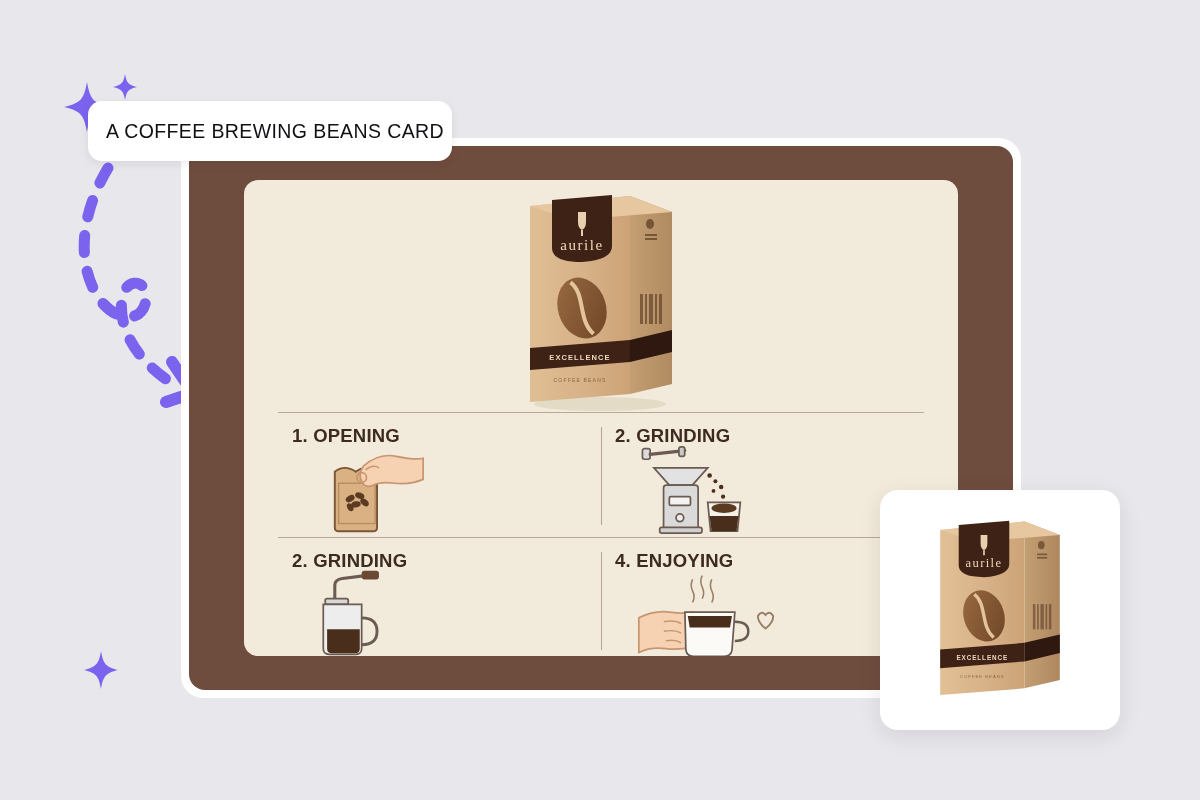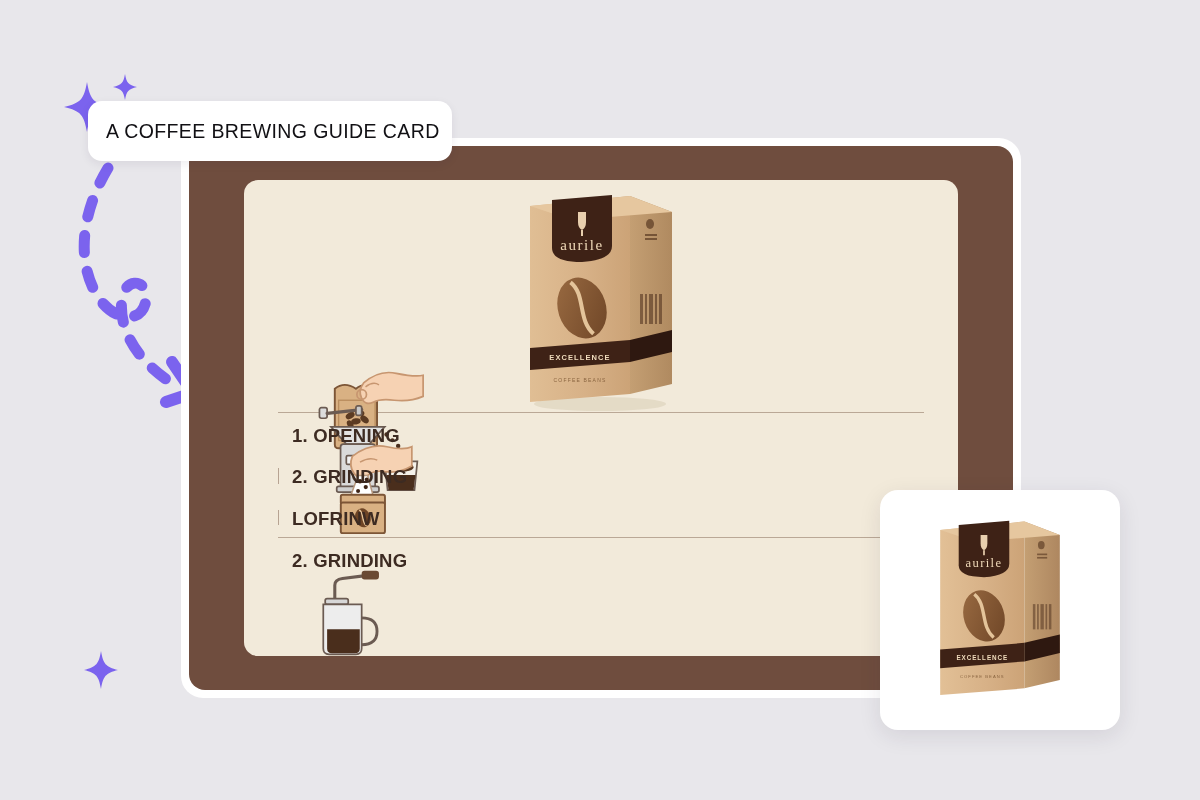--- a/index.html
+++ b/index.html
@@ -67,21 +67,20 @@
     height: 232px;
     display: flex; align-items: flex-end; justify-content: center;
     position: relative;
   }
 
   
   .rule { height: 1px; background: #A7917F; opacity: .75; }
   .steps-row {
     display: flex;
     height: 124px;
-    flex-direction: column;
   }
   .step {
     flex: 1 1 0;
     position: relative;
     padding: 12px 4px 0 14px;
     min-width: 0;
   }
   .step + .step::before {
     content: "";
     position: absolute;
@@ -145,21 +144,21 @@
 <div class="arrow-wrap">
   <svg width="170" height="270" viewBox="0 0 170 270" aria-hidden="true">
     <g fill="none" stroke="#7B63EE" stroke-width="11" stroke-linecap="round">
       <path d="M48 18 C24 58 16 104 34 140 C50 172 82 176 86 150 C89 130 66 126 62 148 C58 176 74 212 120 238" stroke-dasharray="17 19"></path>
       <path d="M112 212 L133 243 L106 252" stroke-width="12" stroke-linejoin="round"></path>
     </g>
   </svg>
 </div>
 
 <div class="caption-pill">
-  <span class="caption-text">A COFFEE BREWING GUIDE CARD</span>
+  <span class="caption-text">A COFFEE BREWING BEANS CARD</span>
 </div>
 
 <div class="frame-outer">
   <div class="frame-brown">
     <div class="inner-card">
 
       <div class="hero">
         <svg width="178" height="222" viewBox="0 0 178 222" aria-hidden="true">
           <defs>
             <linearGradient id="frontG" x1="0" y1="0" x2="1" y2="0">
@@ -263,42 +262,20 @@
                   <circle cx="88" cy="52" r="2"></circle>
                 <circle cx="98" cy="58" r="2.2"></circle>
               </g>
               <path d="M82 64 l34 0 l-3 30 l-28 0 Z" fill="#F4F1EA" stroke="#6B5B52" stroke-width="1.8"></path>
               <path d="M84 78 l30 0 l-2 16 l-26 0 Z" fill="#4A2E1C"></path>
               <ellipse cx="99" cy="70" rx="13" ry="5" fill="#5B3A22"></ellipse>
             </svg>
           </div>
         </div>
 
-        <div class="step">
-          <div class="step-label">LOFRINW</div>
-          <div class="step-art art-shift">
-            <svg viewBox="0 0 130 100" aria-hidden="true">
-              <path d="M42 16 q18 -14 36 -10 q18 4 26 0 l0 20 q-14 8 -28 6 q-12 -2 -18 4 q-8 6 -14 -2 q-6 -8 -2 -18 Z" fill="#F6D2B3" stroke="#C79670" stroke-width="1.8"></path>
-              <path d="M50 22 q10 -6 18 -2" fill="none" stroke="#C79670" stroke-width="1.5"></path>
-              <path d="M48 36 L40 58 L64 58 L58 36 Z" fill="#FFFFFF" stroke="#B89A80" stroke-width="1.6"></path>
-              <g fill="#3E2416">
-                <circle cx="50" cy="42" r="2.4"></circle>
-                  <circle cx="56" cy="48" r="2.2"></circle>
-                <circle cx="48" cy="52" r="2.1"></circle>
-                  <circle cx="57" cy="40" r="2"></circle>
-              </g>
-              <rect x="30" y="56" width="46" height="10" rx="2" fill="#D9B183" stroke="#7C5536" stroke-width="2"></rect>
-              <rect x="30" y="64" width="46" height="32" rx="2" fill="#D9B183" stroke="#7C5536" stroke-width="2"></rect>
-              <g transform="translate(53,80)">
-                <ellipse cx="0" cy="0" rx="8" ry="10" fill="#6E4526" transform="rotate(-18)"></ellipse>
-                <path d="M -1 -9 C 3 -4 -3 3 1 9" stroke="#E4C49A" stroke-width="1.6" fill="none" transform="rotate(-18)"></path>
-              </g>
-            </svg>
-          </div>
-        </div>
 
       </div>
 
       <div class="rule"></div>
 
       <div class="steps-row">
 
         <div class="step">
           <div class="step-label">2. GRINDING</div>
           <div class="step-art">
@@ -309,20 +286,42 @@
                 <rect x="20" y="34" width="24" height="6" rx="2" fill="#D7D7D7"></rect>
                 <path d="M18 40 L18 86 q0 6 6 6 L52 92 q6 0 6 -6 L58 40 Z" fill="#EDEDED"></path>
                 <path d="M22 66 L56 66 L56 86 q0 5 -5 5 L27 91 q-5 0 -5 -5 Z" fill="#4A2E1C" stroke="none"></path>
                 <path d="M58 54 q16 0 16 14 q0 14 -16 14" stroke-width="3"></path>
               </g>
             </svg>
           </div>
         </div>
 
 
+        <div class="step">
+          <div class="step-label">4. ENJOYING</div>
+          <div class="step-art art-shift">
+            <svg viewBox="0 0 150 100" aria-hidden="true">
+              <g stroke="#9A7E66" stroke-width="1.8" fill="none">
+                <path d="M60 14 q-3 6 0 12 q3 6 0 12" stroke-width="1.6"></path>
+                <path d="M70 10 q-3 6 0 12 q3 6 0 12" stroke-width="1.6"></path>
+                <path d="M80 14 q-3 6 0 12 q3 6 0 12" stroke-width="1.6"></path>
+              </g>
+              <path d="M4 54 q16 -8 32 -6 q16 2 24 0 l0 36 q-14 4 -28 2 q-16 -2 -28 4 Z" fill="#F6D2B3" stroke="#C79670" stroke-width="1.8"></path>
+              <g fill="none" stroke="#C79670" stroke-width="1.5">
+                <path d="M30 58 q12 -2 18 2"></path>
+                <path d="M30 68 q12 -2 18 2"></path>
+                <path d="M32 78 q10 -2 16 2"></path>
+              </g>
+              <path d="M52 48 L104 48 L101 88 q-1 6 -8 6 L61 94 q-7 0 -8 -6 Z" fill="#FBFAF7" stroke="#6B5B52" stroke-width="1.8"></path>
+              <path d="M55 52 L101 52 L99 64 L57 64 Z" fill="#4A2E1C"></path>
+              <path d="M104 58 q14 0 14 10 q0 10 -14 10" fill="none" stroke="#6B5B52" stroke-width="2.6"></path>
+              <path d="M128 52 q4 -6 8 -1 q4 -5 8 1 q0 7 -8 13 q-8 -6 -8 -13 Z" fill="none" stroke="#9A7E66" stroke-width="2"></path>
+            </svg>
+          </div>
+        </div>
 
       </div>
 
     </div>
   </div>
 </div>
 
 <div class="inset-card">
   <svg width="150" height="196" viewBox="0 0 178 222" aria-hidden="true">
     <defs>

